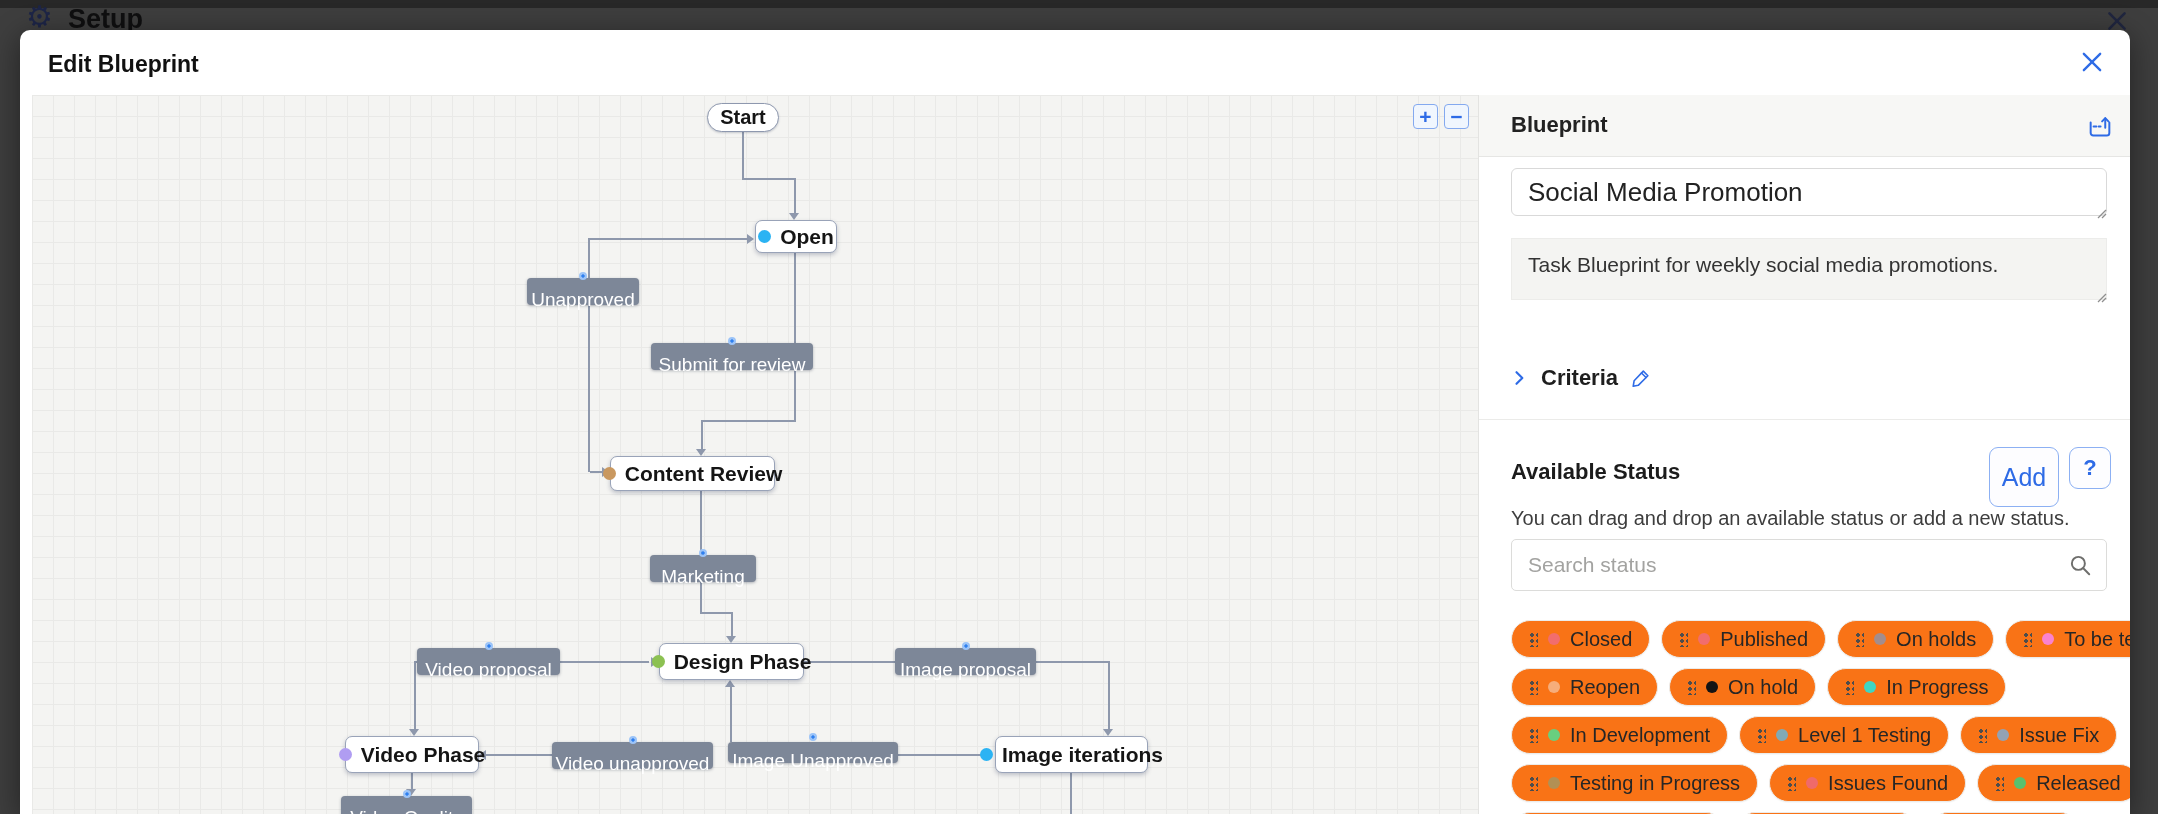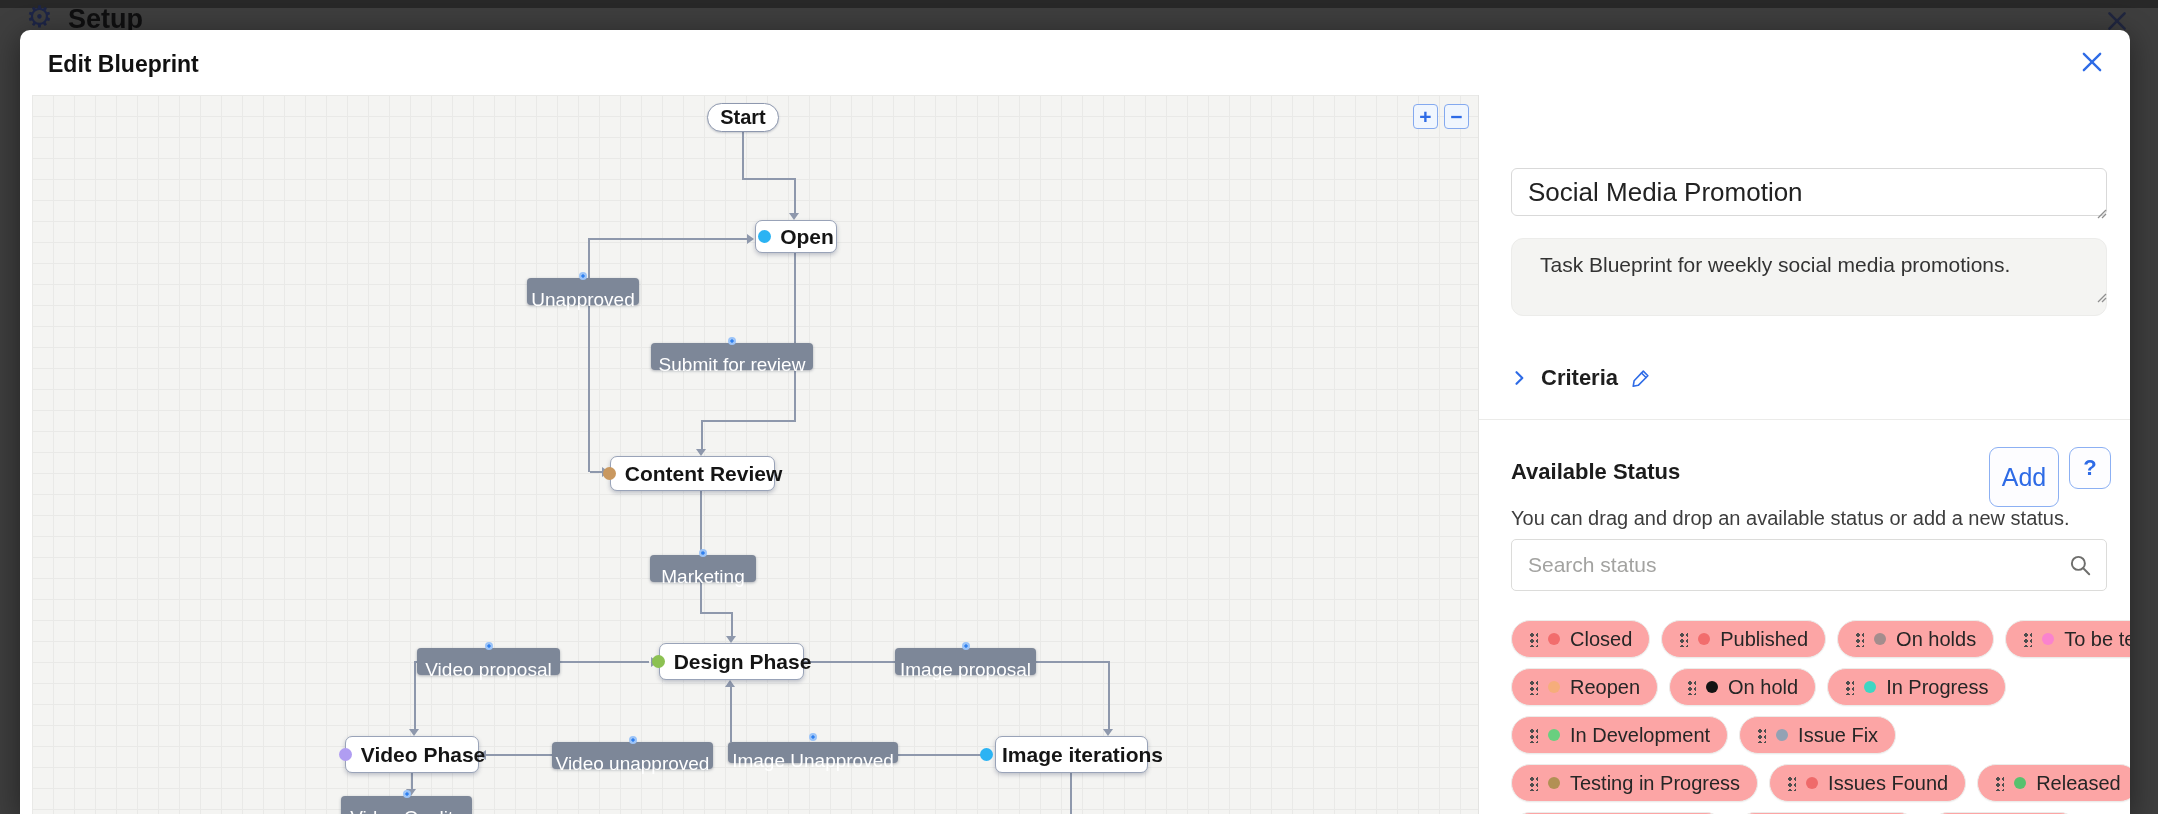--- a/index.html
+++ b/index.html
@@ -55,23 +55,23 @@
   .panel { position:absolute; left:1458px; top:65px; width:652px; height:719px; background:#fff;
     border-left:1px solid #e3e3e1; overflow:hidden; }
   .panel-header { position:absolute; left:0; top:0; width:652px; height:62px; background:#f7f7f5;
     border-bottom:1px solid #e6e6e4; }
   .panel-title { position:absolute; left:32px; top:17px; font-size:22px; font-weight:600; color:#222; }
   .panel-flow-icon { position:absolute; left:607px; top:17px; width:28px; height:28px; cursor:pointer; }
 
   .name-input { position:absolute; left:32px; top:73px; width:596px; height:48px;
     border:1px solid #d9d9d9; border-radius:6px; background:#fff; font-size:26px; color:#222;
     padding:0 16px; font-family:"Liberation Sans", sans-serif; }
-  .desc-box { position:absolute; left:32px; top:143px; width:596px; height:78px;
-    border:1px solid #ececea; border-radius:12px; background:#f4f4f2; font-size:21px; color:#333;
-    padding:12px 28px; resize:none; font-family:"Liberation Sans", sans-serif; line-height:1.3; }
+  .desc-box { position:absolute; left:32px; top:143px; width:596px; height:62px;
+    border:1px solid #ececea; border-radius:0; background:#f4f4f2; font-size:21px; color:#333;
+    padding:12px 16px; resize:none; font-family:"Liberation Sans", sans-serif; line-height:1.3; }
   .grip { position:absolute; width:12px; height:12px; pointer-events:none; }
   .grip svg { stroke:#8f8f8f; }
   .grip.g1 { left:616px; top:110px; }
   .grip.g2 { left:616px; top:194px; }
 
   .assoc-row { position:absolute; left:32px; top:228px; font-size:21px; }
   .assoc-label { color:#8f8f8d; }
   .assoc-value { color:#2c2c2c; margin-left:40px; }
 
   .criteria-row { position:absolute; left:30px; top:270px; display:flex; align-items:center; gap:12px; }
@@ -91,21 +91,21 @@
 
   .search-wrap { position:absolute; left:32px; top:444px; width:596px; height:52px; }
   .search-input { width:100%; height:100%; border:1px solid #dcdcda; border-radius:5px; background:#fff;
     font-size:21px; color:#333; padding:0 54px 0 16px; font-family:"Liberation Sans", sans-serif; }
   .search-input::placeholder { color:#a3a3a1; }
   .search-icon { position:absolute; right:14px; top:13px; width:26px; height:26px; pointer-events:none; }
 
   .chips { position:absolute; left:32px; top:525px; width:610px; }
   .chip-row { display:flex; gap:11px; margin-bottom:10px; }
   .chip { height:38px; display:inline-flex; align-items:center; gap:10px; padding:0 17px;
-    background:#fca5a5; border:1px solid #ececea; border-radius:19px; cursor:grab;
+    background:#f97316; border:1px solid #ececea; border-radius:19px; cursor:grab;
     box-shadow:0 1px 1px rgba(0,0,0,.03); }
   .chip .handle { width:9px; height:16px;
     background-image:radial-gradient(circle, #4d4d4d 1.6px, transparent 1.8px);
     background-size:6px 6px; background-position:0 1px; cursor:grab; }
   .chip .cdot { width:12px; height:12px; border-radius:50%; }
   .chip .clabel { font-size:20px; color:#262626; white-space:nowrap; }
 </style>
 </head>
 <body>
 
@@ -225,20 +225,31 @@
         <div class="cnode transition" style="left: 309px; top: 701px; width: 131px; height: 27px;">
           <span class="tdot"></span>
           <span>Video Quality</span>
         </div>
       </div>
     <div class="zoom-btn zoom-in">+</div>
     <div class="zoom-btn zoom-out">−</div>
   </div>
 
   <div class="panel">
+    <div class="panel-header">
+      <span class="panel-title">Blueprint</span>
+      <span class="panel-flow-icon">
+        <svg viewBox="0 0 24 24" width="28" height="28" fill="none" stroke="#2e6be6" stroke-width="1.7" stroke-linecap="round" stroke-linejoin="round">
+          <path d="M4 9v9a2.2 2.2 0 0 0 2.2 2.2h11.6A2.2 2.2 0 0 0 20 18v-9"></path>
+          <path d="M6.5 12.5h6" stroke-dasharray="2.4 2"></path>
+          <path d="M16.5 13.5V5.5"></path>
+            <path d="M13.8 8l2.7-2.8L19.2 8"></path>
+        </svg>
+      </span>
+    </div>
 
     <input class="name-input" value="Social Media Promotion" style="">
     <div class="grip g1">
       <svg viewBox="0 0 12 12" width="12" height="12" stroke-width="1.3">
         <line x1="3" y1="11" x2="11" y2="3"></line>
           <line x1="7" y1="11" x2="11" y2="7"></line>
       </svg>
     </div>
 
     <textarea class="desc-box" style="">Task Blueprint for weekly social media promotions.</textarea>
@@ -324,20 +335,25 @@
           </div>
         </div>
         <div class="chip-row">
           <div class="chip">
             <span class="handle"></span>
             <span class="cdot" style="background: rgb(105, 207, 127);"></span>
             <span class="clabel">In Development</span>
           </div>
           <div class="chip">
             <span class="handle"></span>
+            <span class="cdot" style="background: rgb(128, 170, 180);"></span>
+            <span class="clabel">Level 1 Testing</span>
+          </div>
+          <div class="chip">
+            <span class="handle"></span>
             <span class="cdot" style="background: rgb(147, 162, 180);"></span>
             <span class="clabel">Issue Fix</span>
           </div>
         </div>
         <div class="chip-row">
           <div class="chip">
             <span class="handle"></span>
             <span class="cdot" style="background: rgb(178, 144, 84);"></span>
             <span class="clabel">Testing in Progress</span>
           </div>

